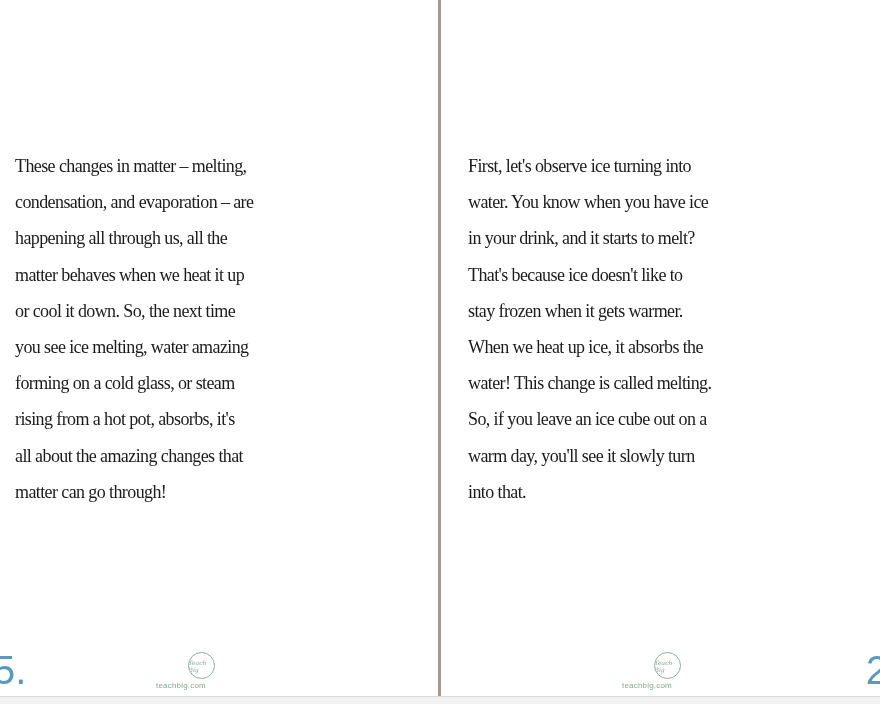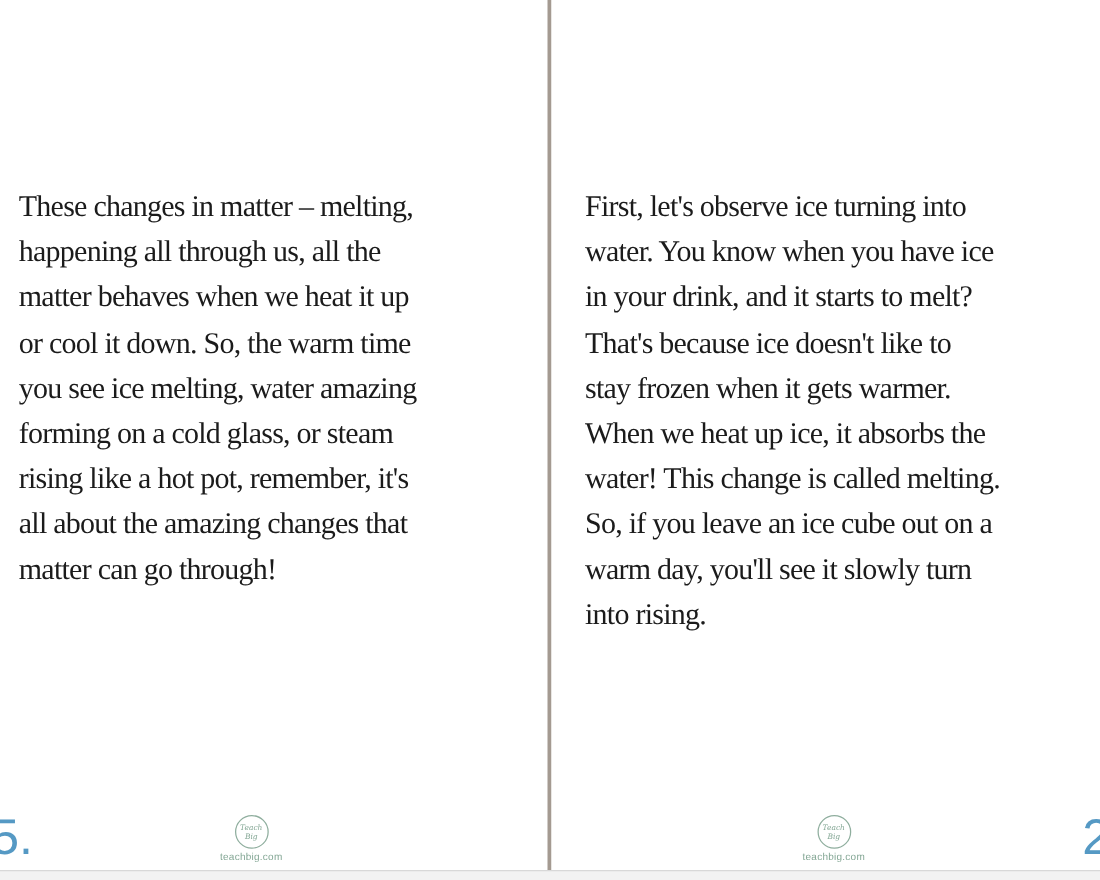--- a/index.html
+++ b/index.html
@@ -18,21 +18,21 @@
     position: absolute;
     top: 0;
     height: 697px;
   }
   .page-left  { left: 0;    width: 438px; }
   .page-right { left: 441px; width: 443px; }
 
   .page-text {
     position: absolute;
     top: 148px;
-    font-size: 24px;
+    font-size: 18px;
     line-height: 36.2px;
     letter-spacing: -0.6px;
     color: #1b1b1b;
     white-space: nowrap;
   }
   .page-left  .page-text { left: 15px; }
   .page-right .page-text { left: 27px; }
 
   .divider {
     position: absolute;
@@ -51,21 +51,20 @@
     color: #5599c4;
     top: 648px;
   }
   .page-number.pn-left  { left: -7px; }
   .page-number.pn-right { right: -4px; }
 
   .logo {
     position: absolute;
     top: 652px;
     width: 90px;
-    text-align: center;
     color: #84a795;
   }
   .page-left  .logo { left: 156px; }
   .page-right .logo { left: 181px; }
 
   .logo-circle {
     width: 25px;
     height: 25px;
     border: 1px solid #8fae9e;
     border-radius: 50%;
@@ -97,26 +96,27 @@
     border-top: 1px solid #d8d8d8;
     box-sizing: border-box;
   }
 </style>
 </head>
 <body>
 
 <div class="page page-left">
   <div class="page-text">
       <div>These changes in matter – melting,</div>
+      <div>condensation, and evaporation – are</div>
       <div>happening all through us, all the</div>
       <div>matter behaves when we heat it up</div>
-      <div>or cool it down. So, the warm time</div>
+      <div>or cool it down. So, the next time</div>
       <div>you see ice melting, water amazing</div>
       <div>forming on a cold glass, or steam</div>
-      <div>rising like a hot pot, remember, it's</div>
+      <div>rising from a hot pot, absorbs, it's</div>
       <div>all about the amazing changes that</div>
       <div>matter can go through!</div>
     </div>
 
   <div class="page-number pn-left">5.</div>
 
   <div class="logo">
     <div class="logo-circle">Teach Big</div>
     <div class="logo-caption">teachbig.com</div>
   </div>
@@ -128,21 +128,21 @@
   <div class="page-text">
       <div>First, let's observe ice turning into</div>
       <div>water. You know when you have ice</div>
       <div>in your drink, and it starts to melt?</div>
       <div>That's because ice doesn't like to</div>
       <div>stay frozen when it gets warmer.</div>
       <div>When we heat up ice, it absorbs the</div>
       <div>water! This change is called melting.</div>
       <div>So, if you leave an ice cube out on a</div>
       <div>warm day, you'll see it slowly turn</div>
-      <div>into rising.</div>
+      <div>into that.</div>
     </div>
 
   <div class="page-number pn-right">2</div>
 
   <div class="logo">
     <div class="logo-circle">Teach Big</div>
     <div class="logo-caption">teachbig.com</div>
   </div>
 </div>
 

